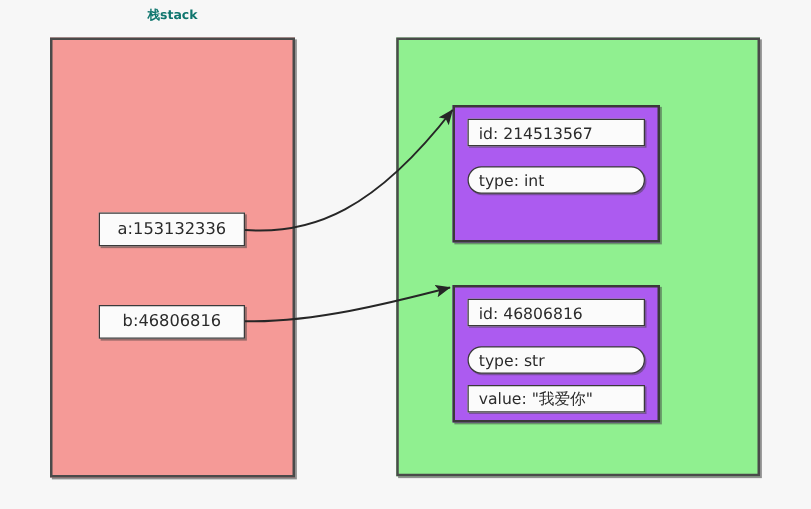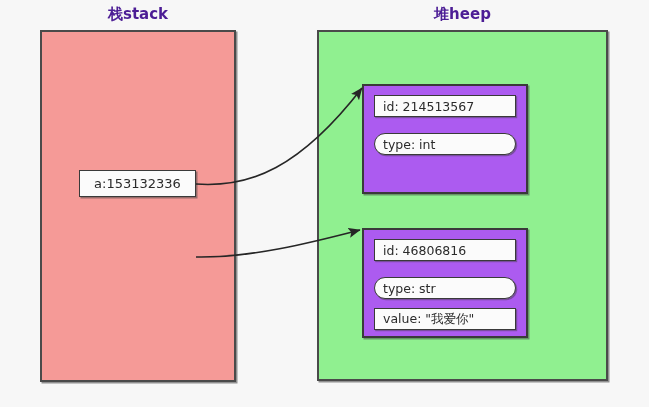--- a/index.html
+++ b/index.html
@@ -12,23 +12,23 @@
     width: 649px;
     height: 407px;
     background: #f7f7f7;
     font-family: "DejaVu Sans", "Liberation Sans", sans-serif;
     overflow: hidden;
   }
 
   
   .region-title {
     position: absolute;
-    font-size: 15px;
+    font-size: 10px;
     font-weight: bold;
-    color: #4c1d95;
+    color: #0f766e;
     letter-spacing: 0px;
     white-space: nowrap;
   }
   #stack-title { left: 40px; top: 5px; width: 196px; text-align: center; }
   #heap-title  { left: 317px; top: 5px; width: 291px; text-align: center; }
 
   
   .region {
     position: absolute;
     border: 2px solid #4a4a4a;
@@ -98,30 +98,32 @@
     pointer-events: none;
   }
 </style>
 </head>
 <body>
 
 <div id="canvas">
 
   <div class="region-title" id="stack-title">栈stack</div>
 
-  <div class="region-title" id="heap-title">堆heep</div>
 
   <div class="region" id="stack-region"></div>
 
   <div class="region" id="heap-region"></div>
 
   <div class="stack-var" id="stack-var-a">
     <span>a:153132336</span>
   </div>
 
+  <div class="stack-var" id="stack-var-b">
+    <span>b:46806816</span>
+  </div>
 
   <div class="heap-object" id="heap-object-a">
     <div class="heap-field id-field">id: 214513567</div>
     <div class="heap-field type-field">type: int</div>
   </div>
 
   <div class="heap-object" id="heap-object-b">
     <div class="heap-field id-field">id: 46806816</div>
     <div class="heap-field type-field">type: str</div>
     <div class="heap-field value-field">value: "我爱你"</div>

